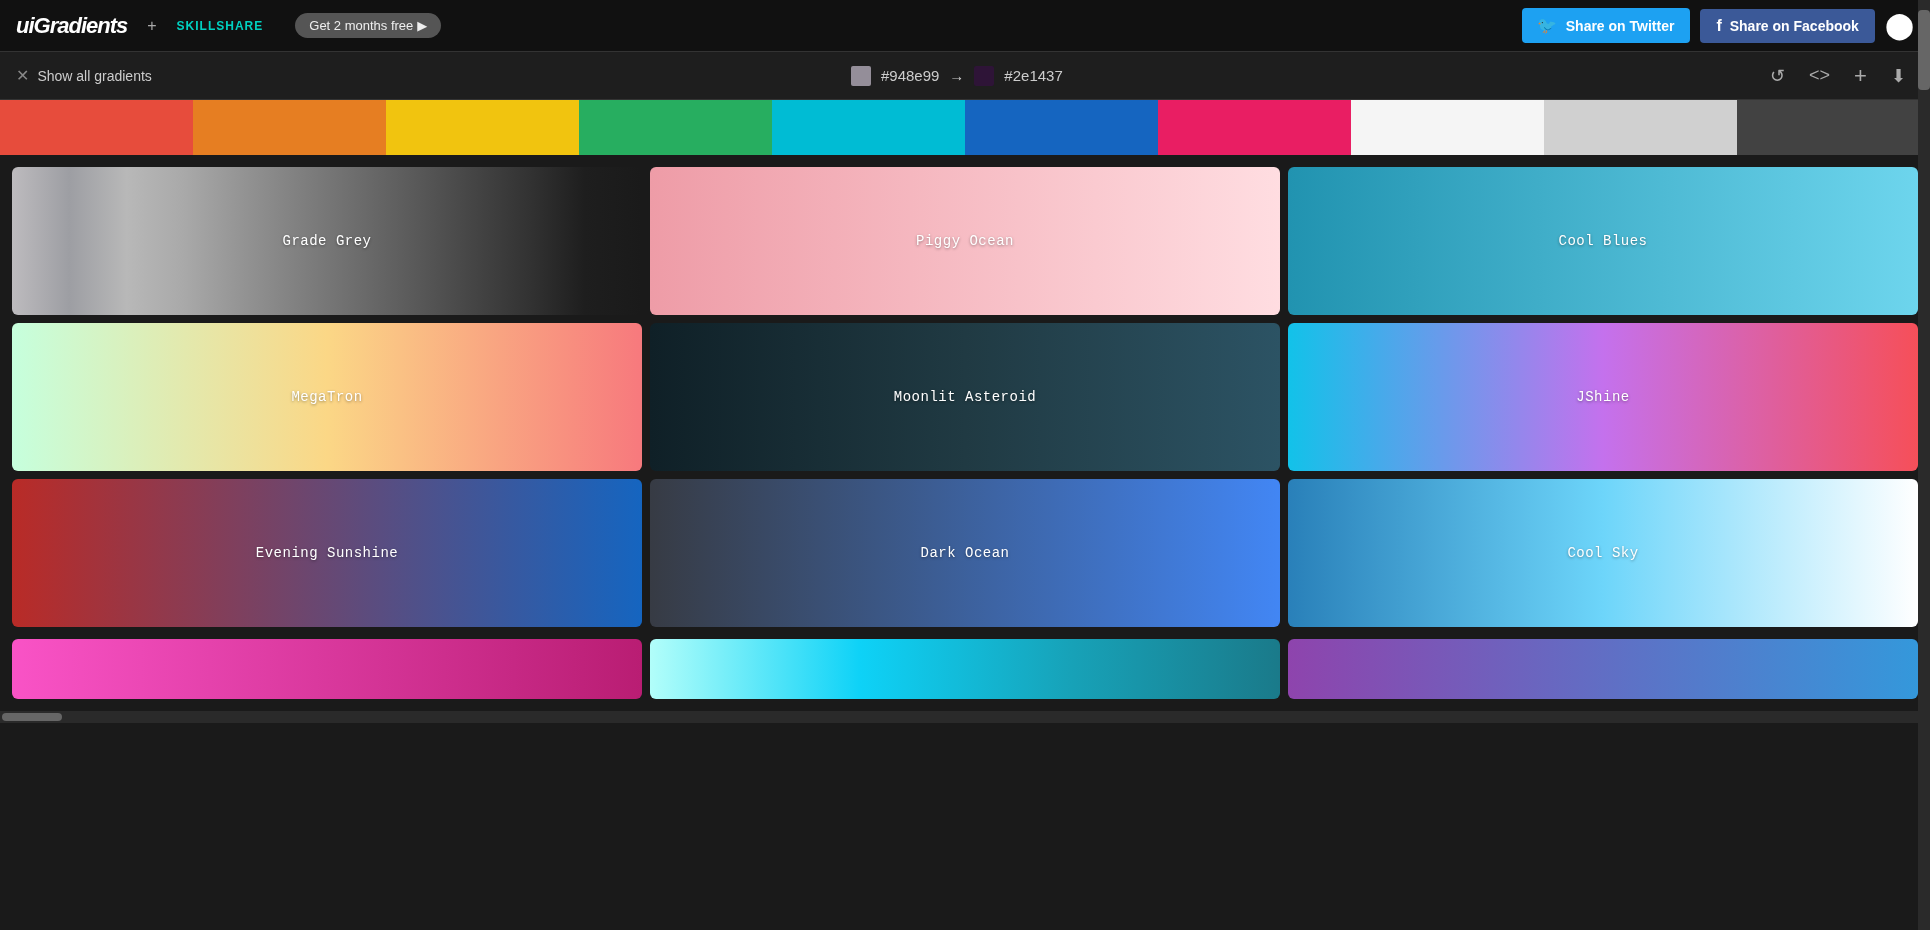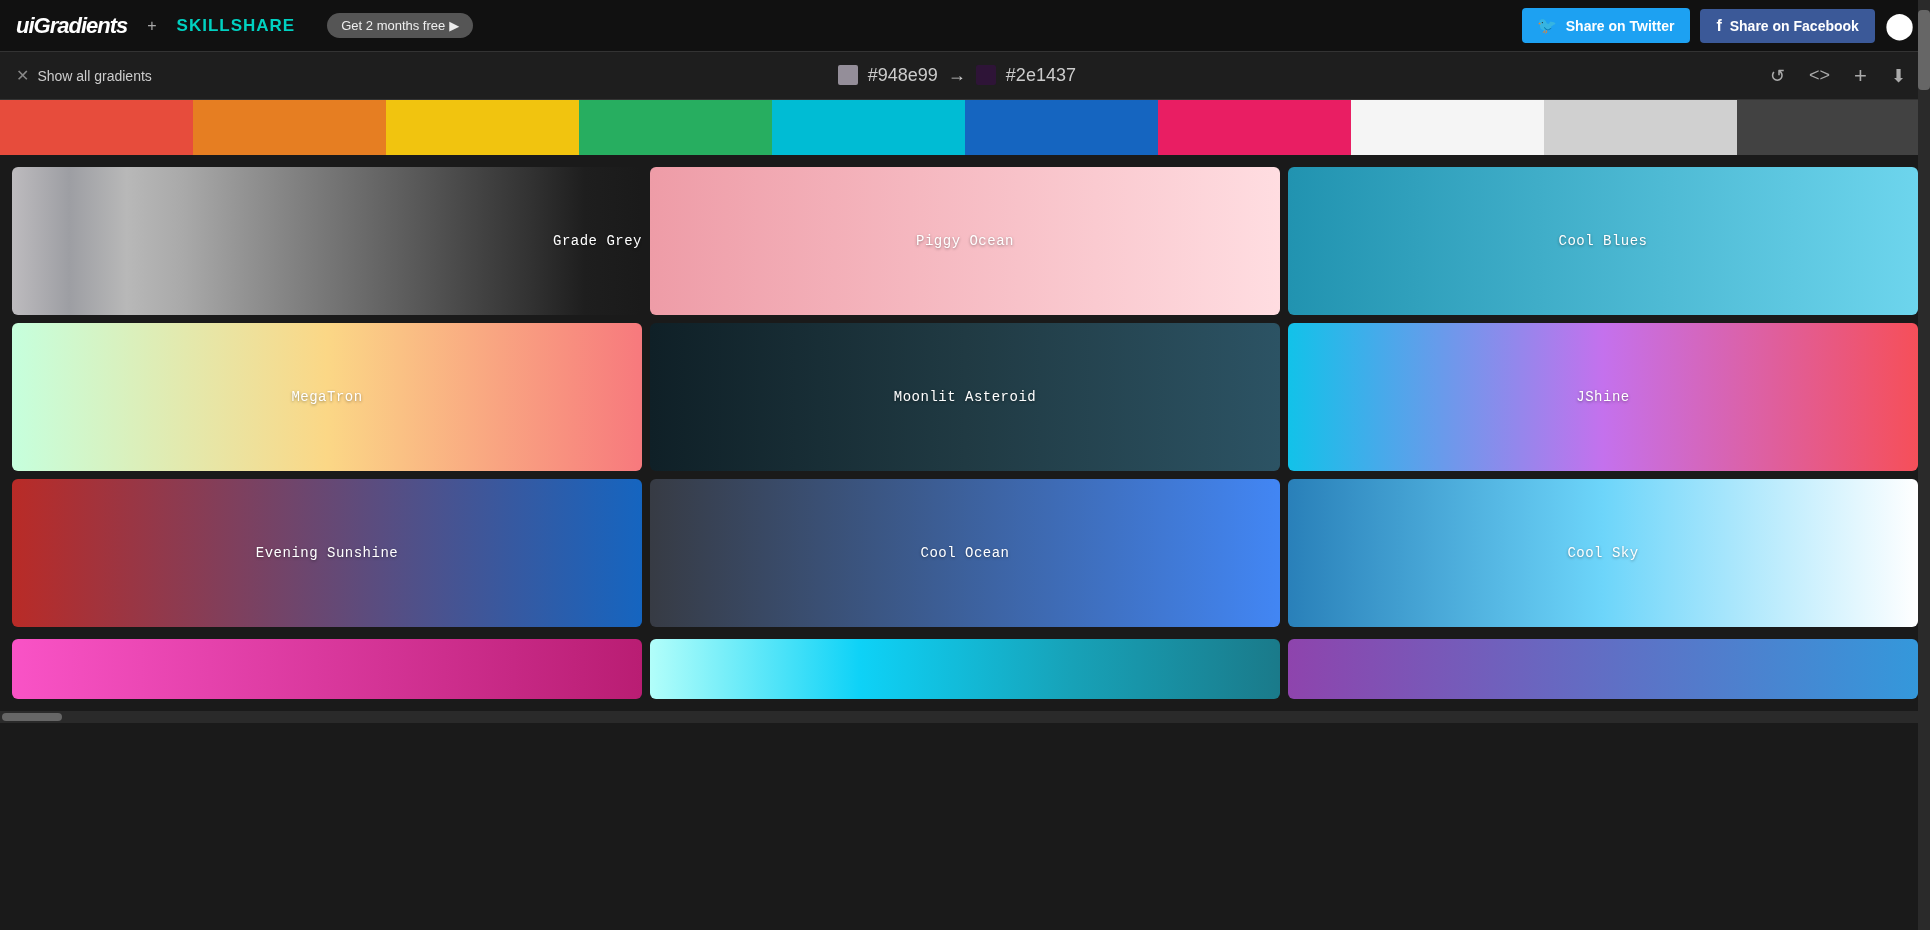--- a/index.html
+++ b/index.html
@@ -26,21 +26,21 @@
       color: #fff;
       font-style: italic;
       letter-spacing: -1px;
     }
     #logo-plus {
       color: #aaa;
       font-size: 16px;
     }
     #skillshare-text {
       color: #00d1c1;
-      font-size: 17px;
+      font-size: 12px;
       font-weight: bold;
       letter-spacing: 1px;
     }
     #promo-btn {
       background: #555;
       color: #eee;
       border: none;
       border-radius: 16px;
       padding: 5px 14px;
       font-size: 13px;
@@ -94,23 +94,24 @@
       gap: 8px;
       color: #ccc;
       font-size: 14px;
       cursor: pointer;
       background: none;
       border: none;
     }
     #gradient-info {
       margin-left: auto;
       display: flex;
+      align-items: center;
       gap: 10px;
       color: #ccc;
-      font-size: 18px;
+      font-size: 15px;
     }
     .color-swatch-small {
       width: 20px;
       height: 20px;
       border-radius: 2px;
     }
     #toolbar-actions {
       margin-left: auto;
       display: flex;
       align-items: center;
@@ -266,21 +267,21 @@
   <div class="color-filter" style="background:#27ae60;"></div>
   <div class="color-filter" style="background:#00bcd4;"></div>
   <div class="color-filter" style="background:#1565c0;"></div>
   <div class="color-filter" style="background:#e91e63;"></div>
   <div class="color-filter" style="background:#f5f5f5;"></div>
   <div class="color-filter" style="background:#d0d0d0;"></div>
   <div class="color-filter" style="background:#424242;"></div>
 </div>
 
 <div id="gradient-grid">
-<div class="gradient-card" style="background: linear-gradient(to right, rgb(189, 187, 190), rgb(157, 158, 163), rgb(184, 184, 184), rgb(169, 169, 169), rgb(148, 148, 148), rgb(128, 128, 128), rgb(109, 109, 109), rgb(90, 90, 90), rgb(70, 70, 70), rgb(51, 51, 51), rgb(30, 30, 30), rgb(26, 26, 26)); justify-content: flex-end;">
+<div class="gradient-card" style="background: linear-gradient(to right, rgb(189, 187, 190), rgb(157, 158, 163), rgb(184, 184, 184), rgb(169, 169, 169), rgb(148, 148, 148), rgb(128, 128, 128), rgb(109, 109, 109), rgb(90, 90, 90), rgb(70, 70, 70), rgb(51, 51, 51), rgb(30, 30, 30), rgb(26, 26, 26));">
       <span class="gradient-label">Grade Grey</span>
     </div>
     <div class="gradient-card" style="background: linear-gradient(to right, rgb(238, 156, 167), rgb(255, 221, 225));">
       <span class="gradient-label">Piggy Ocean</span>
     </div>
     <div class="gradient-card" style="background: linear-gradient(to right, rgb(33, 147, 176), rgb(109, 213, 237));">
       <span class="gradient-label">Cool Blues</span>
     </div>
     <div class="gradient-card" style="background: linear-gradient(to right, rgb(198, 255, 221), rgb(251, 215, 134), rgb(247, 121, 125));">
       <span class="gradient-label">MegaTron</span>
@@ -288,21 +289,21 @@
     <div class="gradient-card" style="background: linear-gradient(to right, rgb(15, 32, 39), rgb(32, 58, 67), rgb(44, 83, 100));">
       <span class="gradient-label">Moonlit Asteroid</span>
     </div>
     <div class="gradient-card" style="background: linear-gradient(to right, rgb(18, 194, 233), rgb(196, 113, 237), rgb(246, 79, 89));">
       <span class="gradient-label">JShine</span>
     </div>
     <div class="gradient-card" style="background: linear-gradient(to right, rgb(185, 43, 39), rgb(21, 101, 192));">
       <span class="gradient-label">Evening Sunshine</span>
     </div>
     <div class="gradient-card" style="background: linear-gradient(to right, rgb(55, 59, 68), rgb(66, 134, 244));">
-      <span class="gradient-label">Cool Ocean</span>
+      <span class="gradient-label">Dark Ocean</span>
     </div>
     <div class="gradient-card" style="background: linear-gradient(to right, rgb(41, 128, 185), rgb(109, 213, 250), rgb(255, 255, 255));">
       <span class="gradient-label">Cool Sky</span>
     </div>
   </div>
 
 <div id="gradient-grid-bottom">
 <div class="gradient-card-partial" style="background: linear-gradient(to right, rgb(249, 83, 198), rgb(185, 29, 115));"></div>
     <div class="gradient-card-partial" style="background: linear-gradient(to right, rgb(178, 254, 250), rgb(14, 210, 247), rgb(23, 162, 184), rgb(26, 122, 138));"></div>
     <div class="gradient-card-partial" style="background: linear-gradient(to right, rgb(142, 68, 173), rgb(52, 152, 219));"></div>

